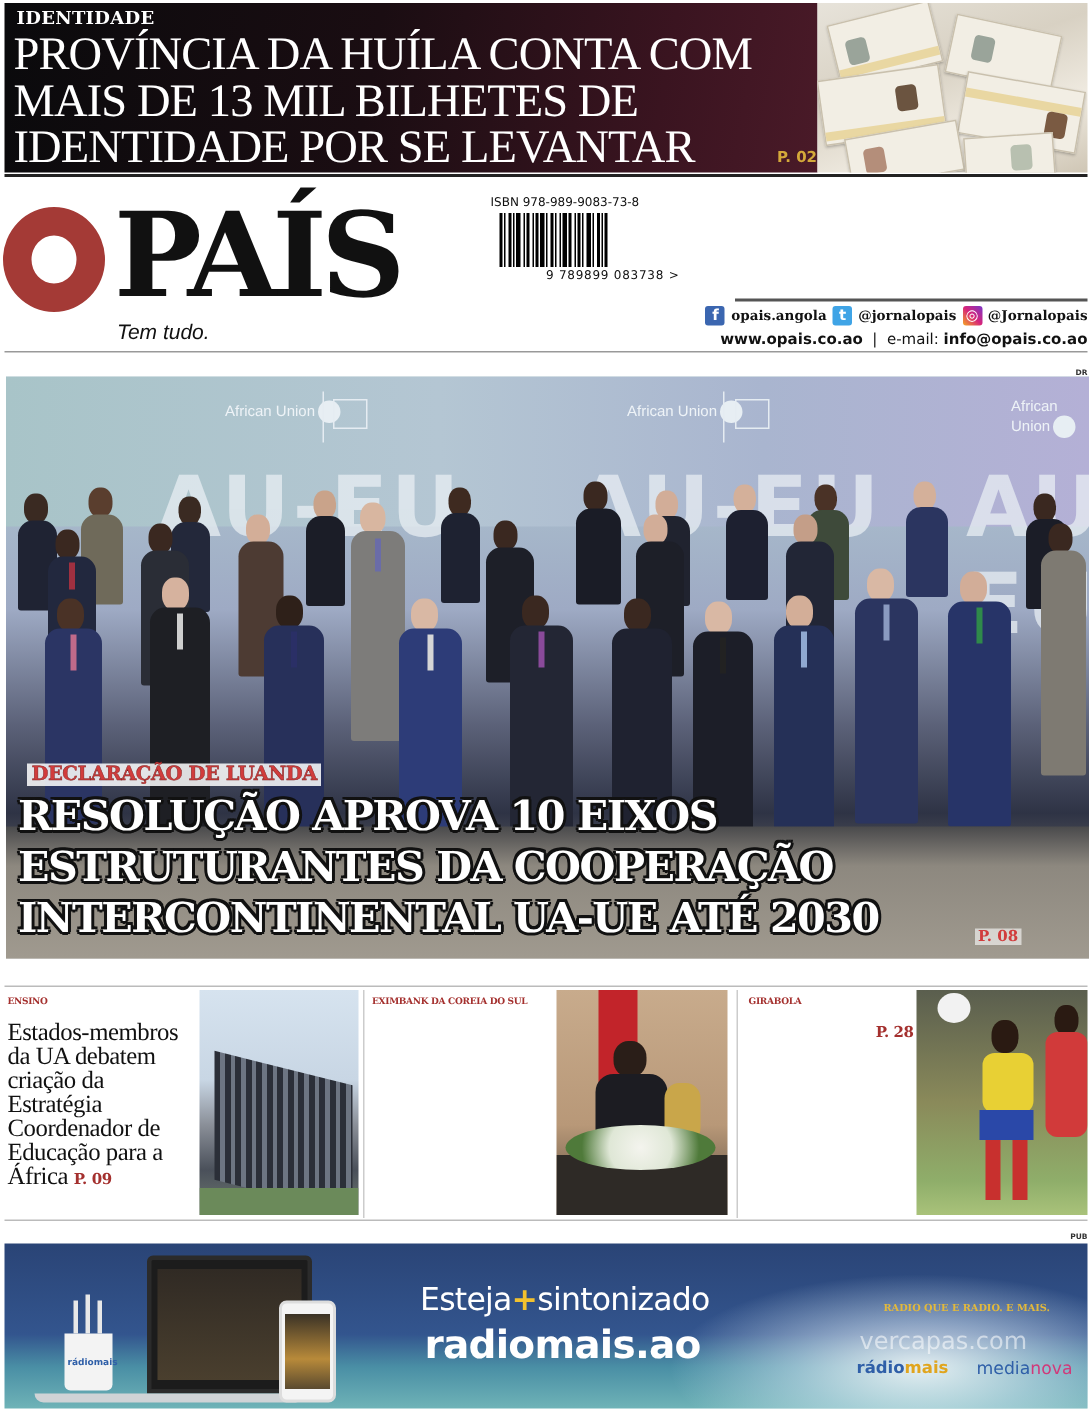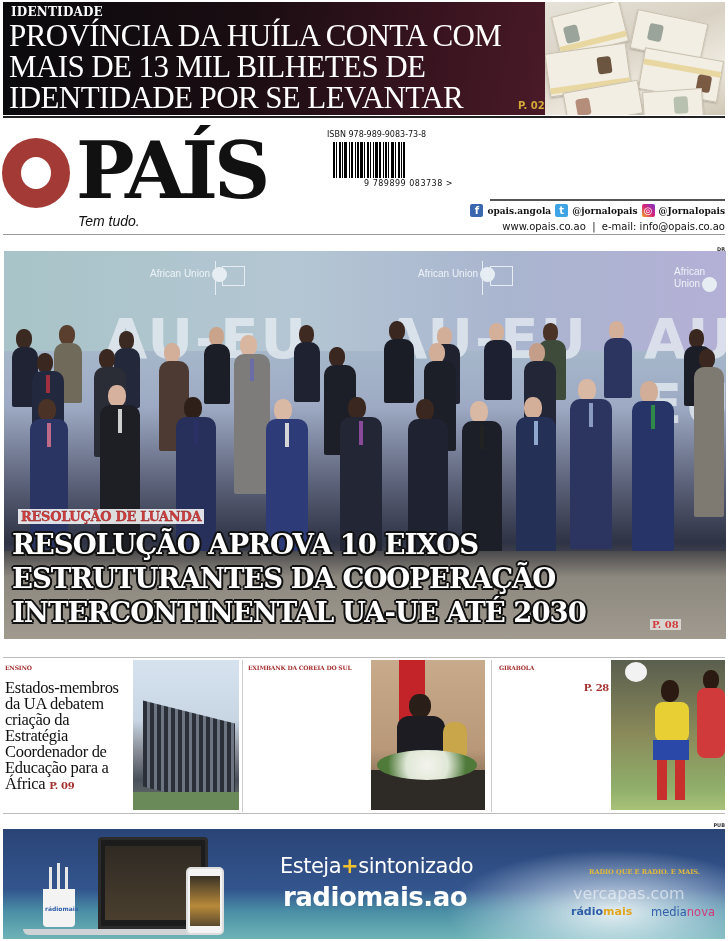--- a/index.html
+++ b/index.html
@@ -46,21 +46,21 @@
   .info .gap { height: 5px; }
   .info-rule { position: absolute; left: 490px; top: 81px; width: 235px; height: 2px; background: #555; }
   .social { position: absolute; right: 3px; top: 86px; display: flex; align-items: center; gap: 4px;
     font-family: "DejaVu Serif", serif; font-size: 9px; font-weight: bold; color: #111; }
   .social .ico { display: inline-block; width: 13px; height: 13px; border-radius: 2px; color: #fff; text-align: center;
     font-family: "DejaVu Sans", sans-serif; font-size: 10px; line-height: 13px; font-weight: bold; }
   .ico-fb { background: #3b66b0; }
   .ico-tw { background: #3fa4e6; }
   .ico-ig { background: linear-gradient(45deg, #f5a623, #d6247a 50%, #7a35c8); }
   .contact { position: absolute; right: 3px; top: 103px; font-family: "DejaVu Sans", sans-serif; font-size: 10px; color: #111; }
-  .contact b { font-weight: normal; }
+  .contact b { font-weight: bold; }
 
   .credit { position: absolute; font-family: "DejaVu Sans", sans-serif; font-size: 5px; font-weight: bold; color: #333; }
 
   
   .hero { position: absolute; left: 4px; top: 251px; width: 722px; height: 388px; overflow: hidden;
     background: linear-gradient(180deg, #b9cdd4 0%, #a9bccc 20%, #9eaac4 40%, #5b6178 60%, #2e3345 75%, #6d6a66 88%, #8a857d 100%); }
   .hero-banner { position: absolute; left: 0; top: 0; width: 100%; height: 100px;
     background: linear-gradient(90deg, #a8c4c8 0%, #b4c6d3 40%, #a9b5cf 70%, #b4b0d6 100%); }
   .au-logo { position: absolute; top: 16px; color: #eef3f7; font-family: "Liberation Sans", sans-serif; font-size: 10px; line-height: 10px; }
   .au-logo .globe { display: inline-block; width: 15px; height: 15px; border-radius: 50%; background: #e7eef3; vertical-align: middle; margin-left: 2px; }
@@ -353,21 +353,21 @@
         <div class="tie" style="left:19px;top:24px;height:24px;background:#8a9ac0"></div>
       </div>
     <div class="person" style="left:628px;top:52px">
         <div class="head" style="left:8px;top:0;width:18px;height:22px;background:#d2ad98"></div>
         <div class="body" style="left:0;top:20px;width:42px;height:150px;background:#273468"></div>
         <div class="tie" style="left:19px;top:24px;height:24px;background:#2f8a4a"></div>
       </div>
   </div>
   <div class="floor"></div>
 
-  <div class="hero-kicker">RESOLUÇÃO DE LUANDA</div>
+  <div class="hero-kicker">DECLARAÇÃO DE LUANDA</div>
   <h1 class="hero-title">RESOLUÇÃO APROVA 10 EIXOS ESTRUTURANTES DA COOPERAÇÃO INTERCONTINENTAL UA-UE ATÉ 2030</h1>
   <div class="hero-page">P. 08</div>
 </section>
 
 <div class="strip-rule"></div>
 
 <article class="story" style="left:3px;width:236px;">
   <div class="story-kicker">ENSINO</div>
   <div class="story-title" style="width:130px;top:20px;">
     <span>Estados-membros da UA debatem criação da Estratégia Coordenador de Educação para a África</span> <span class="story-page">P. 09</span>

